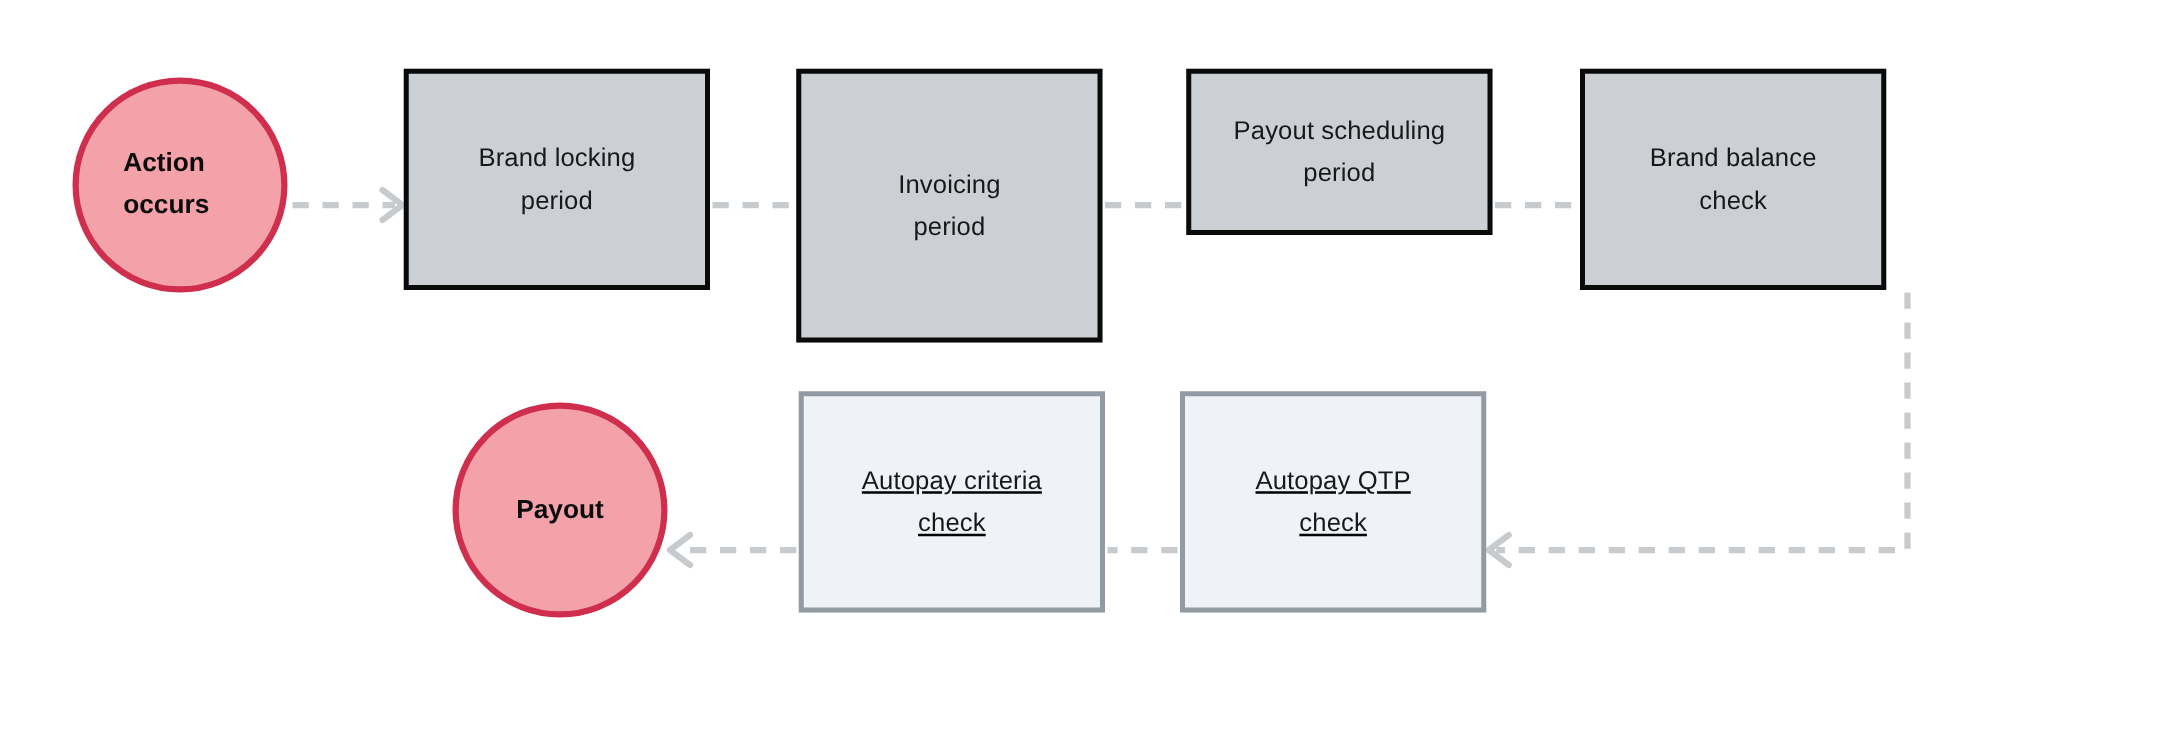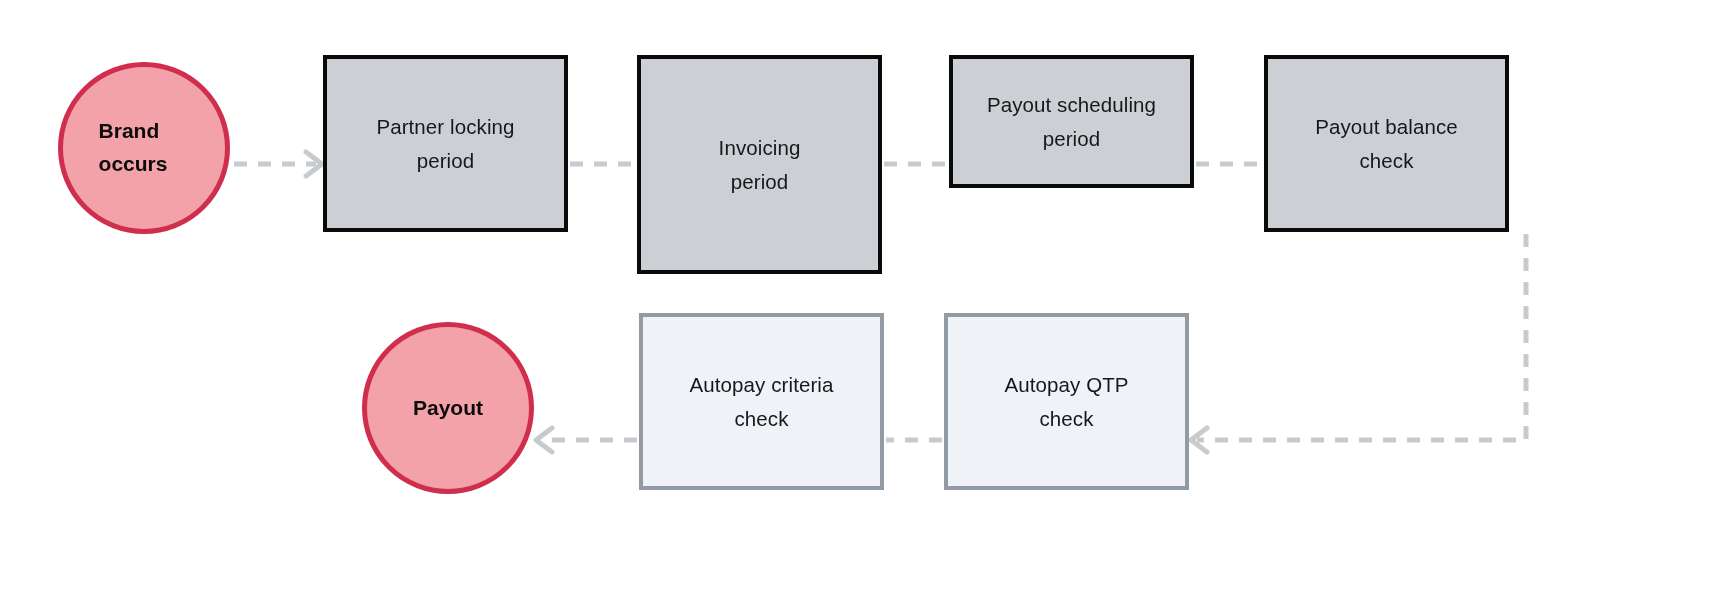--- a/index.html
+++ b/index.html
@@ -84,20 +84,21 @@
     white-space: pre-line;
     letter-spacing: 0.1px;
   }
   .box-primary {
     background: #ccd0d4;
     border: 4px solid #0a0a0a;
   }
   .box-secondary {
     background: #eff3f7;
     border: 4px solid #929aa3;
+    text-decoration: underline;
   }
 
   #node-action-locking { left: 323px;  top: 55px;  width: 245px; height: 177px; }
   #node-invoicing      { left: 637px;  top: 55px;  width: 245px; height: 219px; }
   #node-payout-sched   { left: 949px;  top: 55px;  width: 245px; height: 133px; }
   #node-brand-balance  { left: 1264px; top: 55px;  width: 245px; height: 177px; }
 
   #node-autopay        { left: 639px;  top: 313px; width: 245px; height: 177px; }
   #node-partner-qtp    { left: 944px;  top: 313px; width: 245px; height: 177px; }
 </style>
@@ -134,41 +135,41 @@
       <line x1="942" y1="440" x2="886" y2="440" stroke="#c8cbce" stroke-width="5" stroke-dasharray="13 11" stroke-linecap="butt"></line>
     </g>
 
     <g>
       <line x1="637" y1="440" x2="542" y2="440" stroke="#c8cbce" stroke-width="5" stroke-dasharray="13 11" stroke-linecap="butt"></line>
       <path d="M 552 428 L 536 440 L 552 452" fill="none" stroke="#c8cbce" stroke-width="5" stroke-linecap="round" stroke-linejoin="round"></path>
     </g>
   </svg>
 
   <div class="circle-node" id="node-action-occurs">
-    <span class="circle-label">Brand
+    <span class="circle-label">Action
 occurs</span>
   </div>
 
   <div class="box-node box-primary" id="node-action-locking">
-    <span class="box-label">Partner locking
+    <span class="box-label">Brand locking
 period</span>
   </div>
 
   <div class="box-node box-primary" id="node-invoicing">
     <span class="box-label">Invoicing
 period</span>
   </div>
 
   <div class="box-node box-primary" id="node-payout-sched">
     <span class="box-label">Payout scheduling
 period</span>
   </div>
 
   <div class="box-node box-primary" id="node-brand-balance">
-    <span class="box-label">Payout balance
+    <span class="box-label">Brand balance
 check</span>
   </div>
 
   <div class="circle-node" id="node-payout">
     <span class="circle-label">Payout</span>
   </div>
 
   <div class="box-node box-secondary" id="node-autopay">
     <span class="box-label">Autopay criteria
 check</span>

